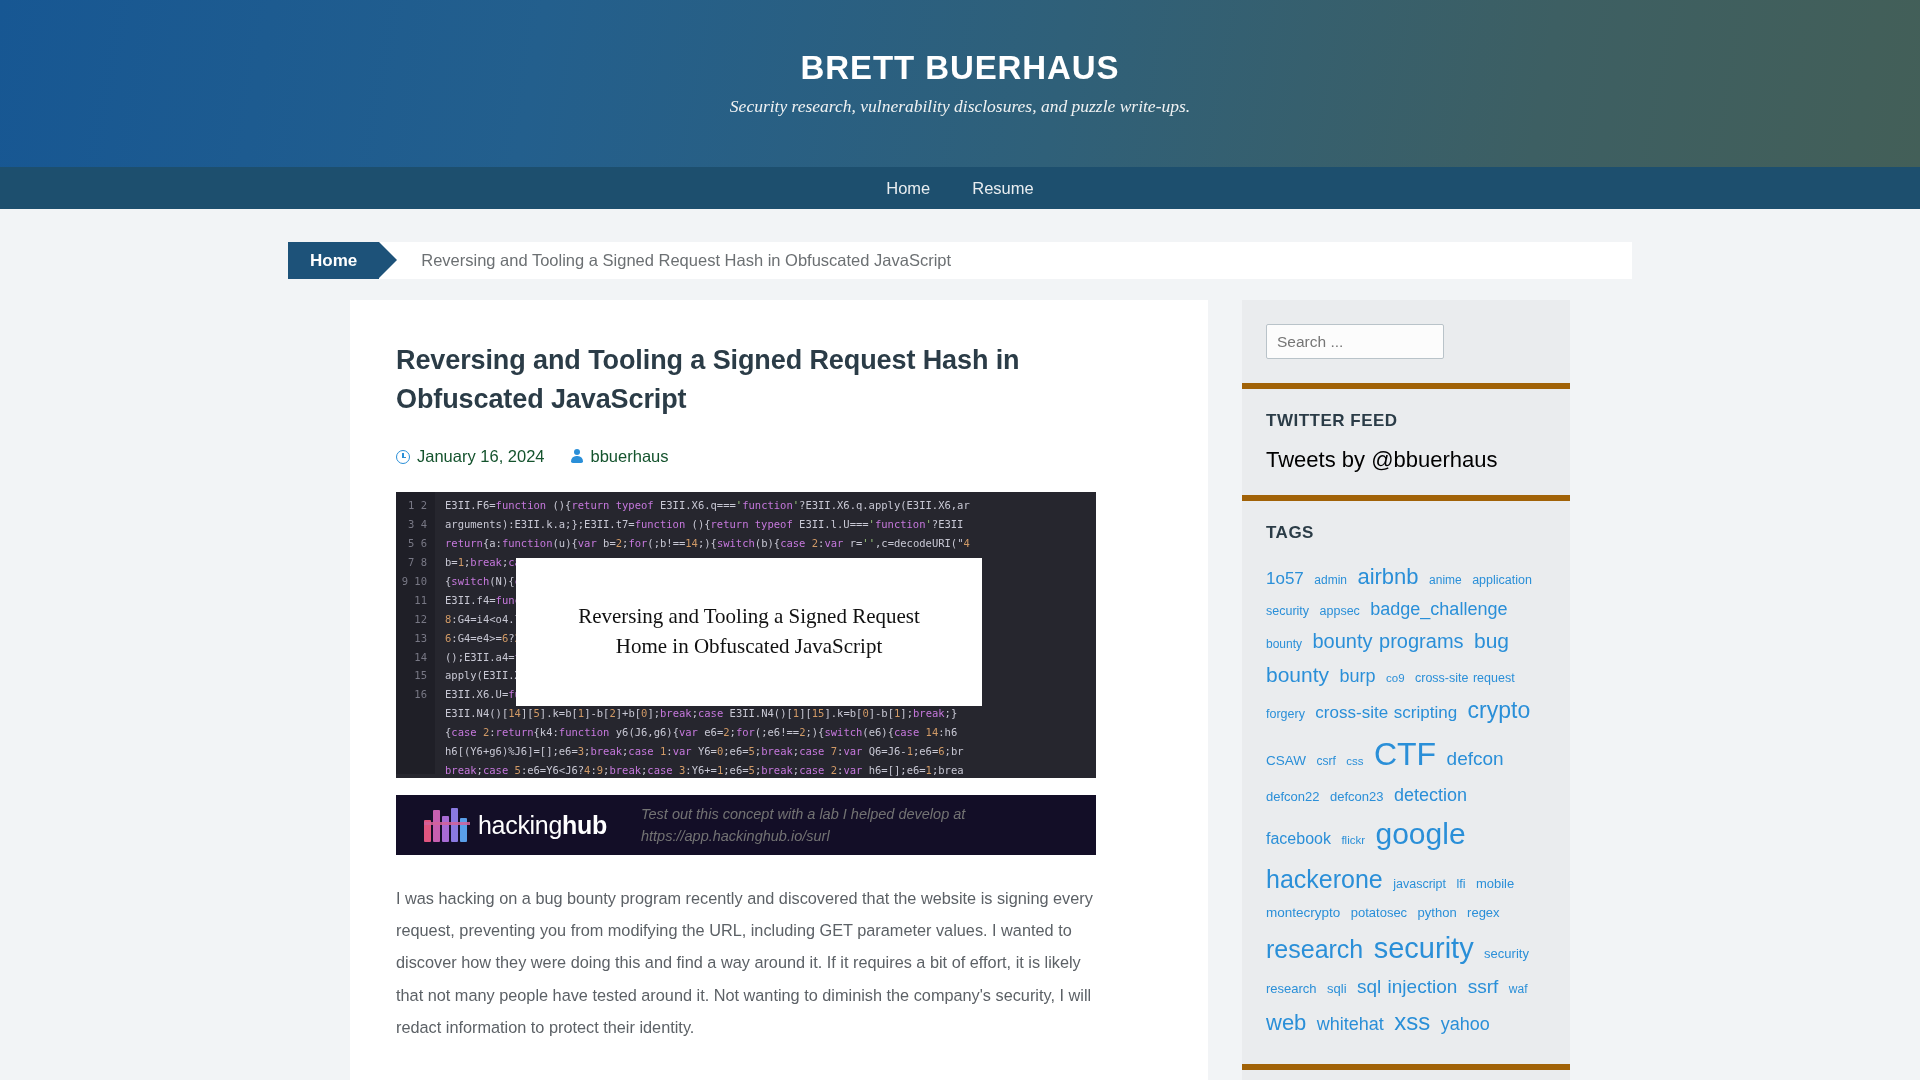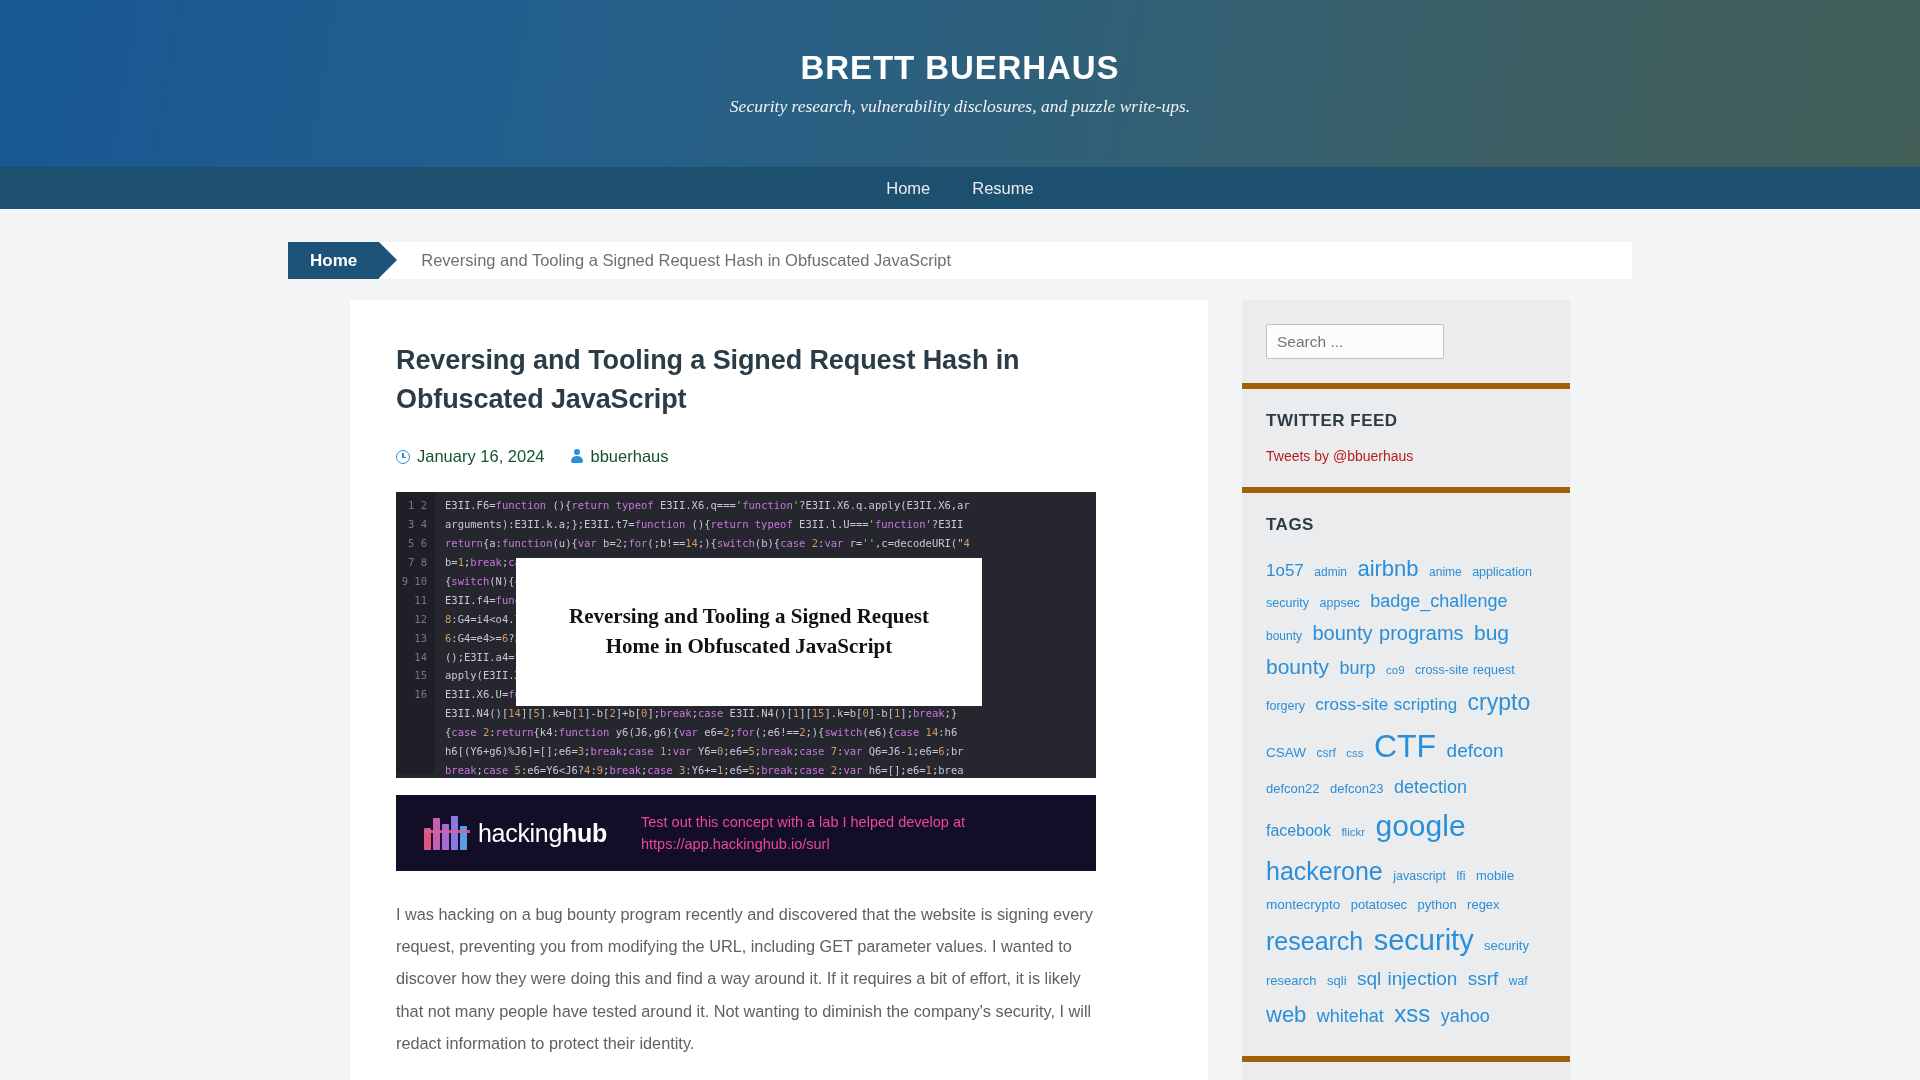--- a/index.html
+++ b/index.html
@@ -216,27 +216,26 @@
     width: 466px; height: 148px;
     background: #ffffff;
     display: flex;
     align-items: center;
     justify-content: center;
     text-align: center;
     font-family: "Liberation Serif", serif;
     font-size: 21px;
     line-height: 1.42;
     color: #111;
-    font-weight: bold;
   }
 
   
   .hh-banner {
     width: 700px;
-    height: 76px;
+    height: 60px;
     background: #130e27;
     display: flex;
     align-items: center;
     padding-left: 28px;
     gap: 34px;
     margin-bottom: 27px;
   }
   .hh-logo { display: flex; align-items: center; gap: 8px; }
   .hh-mark {
     width: 46px; height: 34px;
@@ -244,23 +243,24 @@
     position: relative;
   }
   .hh-bar { width: 6.5px; border-radius: 1px; }
   .hh-mark::before {
     content:""; position:absolute; left:0; top:14px;
     width:46px; height:3px; background:#d4629a; opacity:.85;
   }
   .hh-word { color: #ffffff; font-size: 25px; letter-spacing: -0.3px; }
   .hh-word b { font-weight: 800; }
   .hh-text {
-    color: #ec4899;
+    color: #737373;
     font-size: 14.5px;
     line-height: 1.55;
+    font-style: italic;
   }
 
   
   .para {
     color: #5c6166;
     font-size: 16.3px;
     line-height: 1.97;
     margin: 0 0 22px 0;
     max-width: 700px;
   }
@@ -287,22 +287,22 @@
     border: 1px solid #b9c3c9;
     background: #fcfcfc;
     padding: 0 10px;
     font-size: 15.5px;
     color: #8b9398;
     font-family: "Liberation Sans", sans-serif;
     border-radius: 2px;
     outline: none;
   }
   .widget-link {
-    color: #b91c1c;
-    font-size: 14px;
+    color: #000000;
+    font-size: 22px;
     text-decoration: none;
     display: inline-block;
   }
   .tag-cloud {
     line-height: 1.62;
     word-spacing: 1px;
   }
   .tag-cloud a {
     color: #2a8fd8;
     text-decoration: none;

